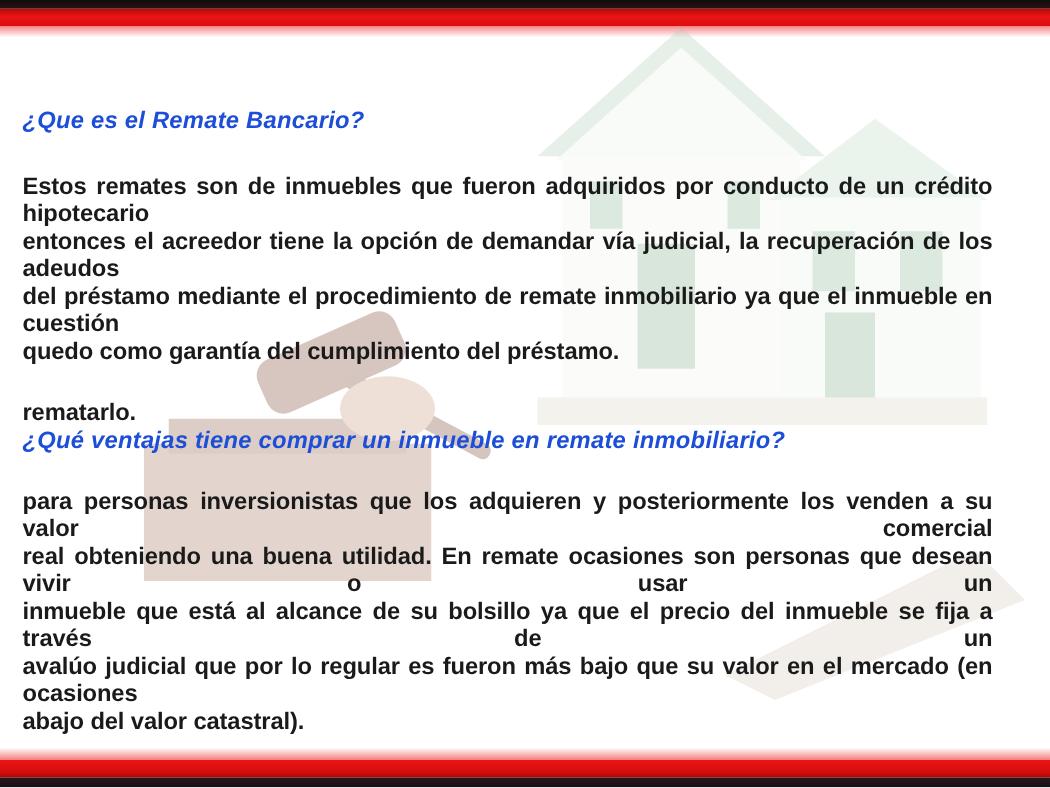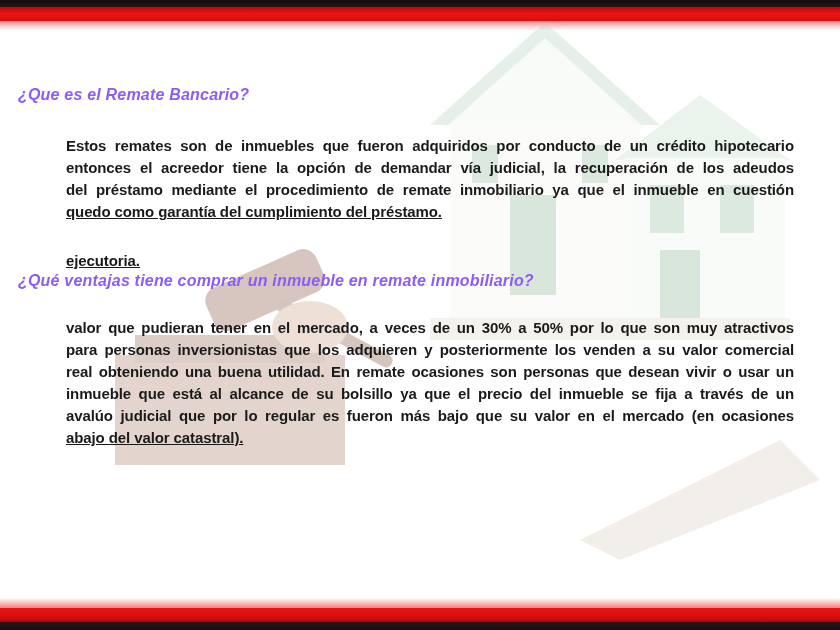--- a/index.html
+++ b/index.html
@@ -48,36 +48,35 @@
   .photo-gavel { left: 115px; top: 235px; opacity: 0.30; }
   .photo-wedge { left: 580px; top: 420px; opacity: 0.16; }
 
   
   .content {
     position: absolute; z-index: 1;
     left: 18px; top: 86px; width: 776px;
     color: #161616;
   }
   .heading {
-    font-size: 16px; font-weight: bold; font-style: italic;
+    font-size: 19px; font-weight: bold; font-style: italic;
     letter-spacing: 0.2px;
-    color: #8b5cf6;
+    color: #1d4ed8;
   }
   .para { margin-top: 27px; }
   .para.first { margin-top: 31px; }
   .line {
-    font-size: 15px; font-weight: bold;
+    font-size: 19px; font-weight: bold;
     line-height: 22px;
     letter-spacing: -0.1px;
     text-align: justify;
     text-align-last: justify;
     color: #1a1a1a;
-    margin-left: 48px;
   }
-  .line.last { text-align-last: left; text-decoration: underline; }
+  .line.last { text-align-last: left; }
   .heading2-gap { }
 </style>
 </head>
 <body>
 
 <div class="stage">
 
   <div class="bar-top-black"></div>
   <div class="bar-top-red"></div>
   <div class="bar-top-fade"></div>
@@ -119,27 +118,26 @@
     <div class="heading">¿Que es el Remate Bancario?</div>
 
     <div class="para first">
       <div class="line">Estos remates son de inmuebles que fueron adquiridos por conducto de un crédito hipotecario</div>
       <div class="line">entonces el acreedor tiene la opción de demandar vía judicial, la recuperación de los adeudos</div>
       <div class="line">del préstamo mediante el procedimiento de remate inmobiliario ya que el inmueble en cuestión</div>
       <div class="line last">quedo como garantía del cumplimiento del préstamo.</div>
     </div>
 
     <div class="para">
-      <div class="line last">ejecutoria.</div>
+      <div class="line last">rematarlo.</div>
     </div>
 
     <div class="heading heading2-gap">¿Qué ventajas tiene comprar un inmueble en remate inmobiliario?</div>
 
     <div class="para">
-      <div class="line">valor que pudieran tener en el mercado, a veces de un 30% a 50% por lo que son muy atractivos</div>
       <div class="line">para personas inversionistas que los adquieren y posteriormente los venden a su valor comercial</div>
       <div class="line">real obteniendo una buena utilidad. En remate ocasiones son personas que desean vivir o usar un</div>
       <div class="line">inmueble que está al alcance de su bolsillo ya que el precio del inmueble se fija a través de un</div>
       <div class="line">avalúo judicial que por lo regular es fueron más bajo que su valor en el mercado (en ocasiones</div>
       <div class="line last">abajo del valor catastral).</div>
     </div>
 
   </div>
 </div>
 

